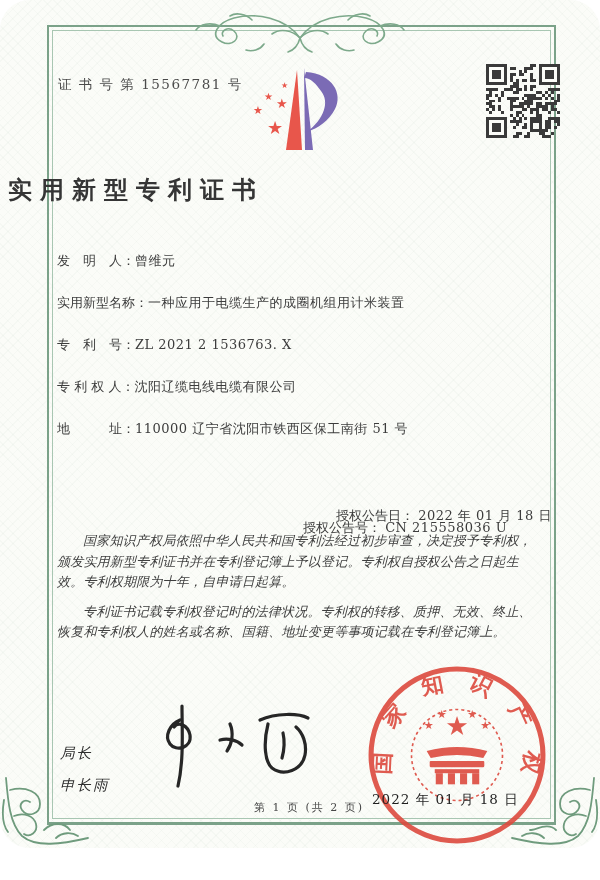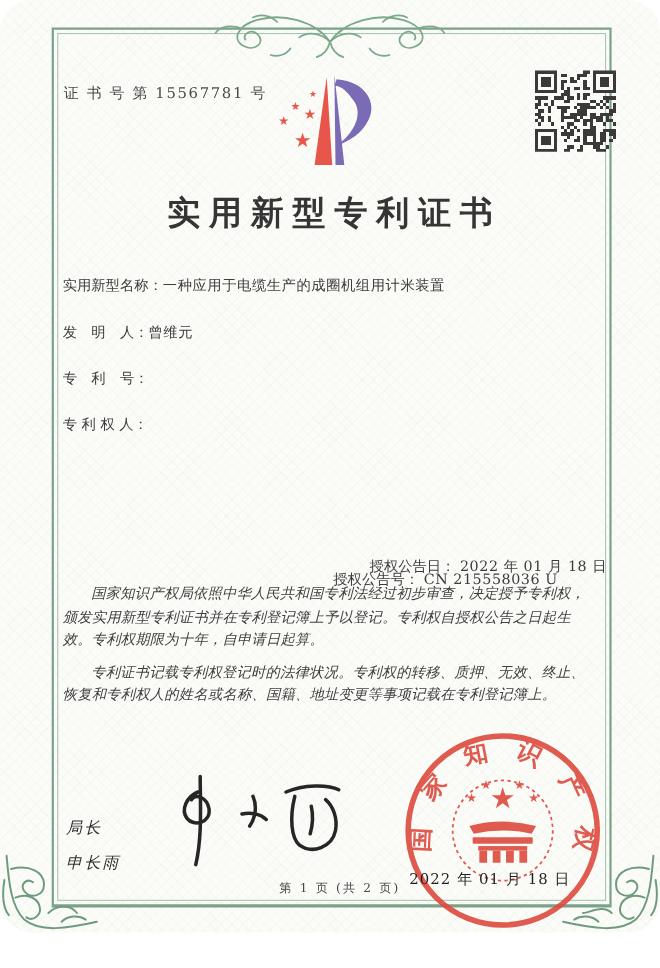--- a/index.html
+++ b/index.html
@@ -15,22 +15,22 @@
   }
   .frame-outer{position:absolute;left:47px;top:25px;right:44px;bottom:23px;border:2px solid #7ba289;border-bottom-width:3px;}
   .frame-inner{position:absolute;left:52px;top:30px;right:49px;bottom:29px;border:1px solid #a8c6b2;}
   .ornament-top{position:absolute;left:160px;top:4px;}
   .corner-fl{position:absolute;width:92px;height:74px;}
   .corner-bl{left:0px;bottom:2px;}
   .corner-br{right:0px;bottom:2px;transform:scaleX(-1);}
   .cert-no{position:absolute;left:58px;top:76px;font-size:13.5px;letter-spacing:1.5px;color:#4a4a4a;}
   .logo{position:absolute;left:245px;top:62px;}
   .qr{position:absolute;left:486px;top:64px;}
-  .title{position:absolute;left:0;right:0;top:174px;text-align:center;
-    font-size:30px;font-weight:bold;letter-spacing:8px;text-indent:8px;color:#353535;}
+  .title{position:absolute;left:0;right:0;top:174px;text-align:left;
+    font-size:24px;font-weight:bold;letter-spacing:8px;text-indent:8px;color:#353535;}
   .fields{position:absolute;left:57px;top:252px;right:48px;font-size:13px;}
   .frow{height:42px;display:flex;align-items:flex-start;line-height:17px;}
   .flabel{white-space:pre;color:#3c3c3c;}
   .fvalue{color:#3c3c3c;letter-spacing:.5px;}
   .grant-row{position:absolute;left:57px;top:507px;right:48px;font-size:13px;line-height:17px;text-align:right;}
   .grant-no{position:absolute;left:246px;top:12px;}
   .body-text{position:absolute;left:57px;right:46px;top:531px;}
   .body-text p{margin:0 15px 9px 0;font-size:13px;line-height:20.5px;text-indent:2em;
     font-style:italic;letter-spacing:.2px;color:#3e3e3e;}
   .signer{position:absolute;left:60px;top:737px;font-size:14.5px;letter-spacing:2px;color:#2e2e2e;line-height:32px;font-style:italic;}
@@ -302,32 +302,38 @@
       <rect x="20" y="2" width="3" height="3" fill="#3a3a3a"></rect>
       <rect x="0" y="18" width="7" height="7" fill="#3a3a3a"></rect>
       <rect x="1" y="19" width="5" height="5" fill="#fbfcf8"></rect>
       <rect x="2" y="20" width="3" height="3" fill="#3a3a3a"></rect>
     </svg>
 
   <div class="title">实用新型专利证书</div>
 
   <div class="fields">
     <div class="frow">
+      <span class="flabel">发　明　人：</span>
+      <span class="fvalue">曾维元</span>
+    </div>
+    <div class="frow">
       <span class="flabel">实用新型名称：</span>
       <span class="fvalue">一种应用于电缆生产的成圈机组用计米装置</span>
     </div>
     <div class="frow">
-      <span class="flabel">发　明　人：</span>
-      <span class="fvalue">曾维元</span>
-    </div>
-    <div class="frow">
       <span class="flabel">专　利　号：</span>
+      <span class="fvalue">ZL 2021 2 1536763. X</span>
     </div>
     <div class="frow">
       <span class="flabel">专 利 权 人：</span>
+      <span class="fvalue">沈阳辽缆电线电缆有限公司</span>
+    </div>
+    <div class="frow">
+      <span class="flabel">地　　　址：</span>
+      <span class="fvalue">110000 辽宁省沈阳市铁西区保工南街 51 号</span>
     </div>
   </div>
 
   <div class="grant-row">
     <span class="flabel">授权公告日：</span>
     <span class="fvalue">2022 年 01 月 18 日</span>
     <span class="grant-no">
       <span class="flabel">授权公告号：</span>
       <span class="fvalue">CN 215558036 U</span>
     </span>

